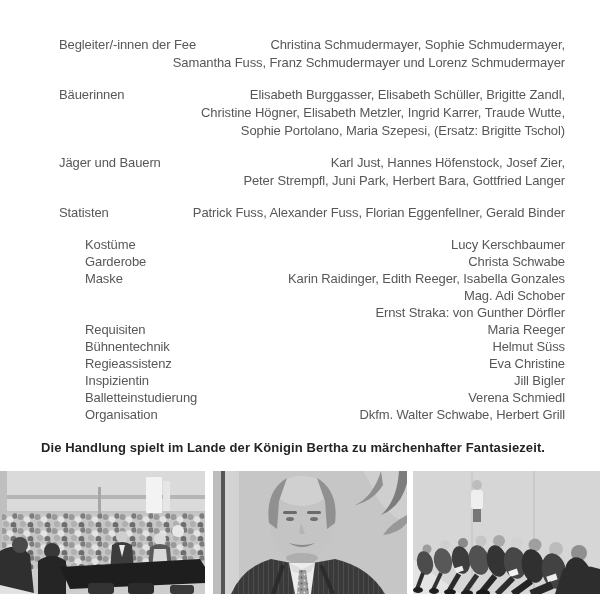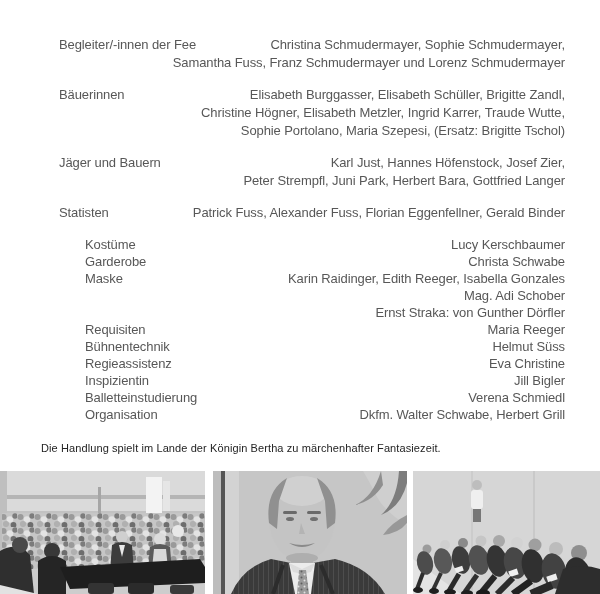--- a/index.html
+++ b/index.html
@@ -9,21 +9,21 @@
   }
   .text-block { position:absolute; top:36px; left:41px; right:35px; }
   .cast-row { position:relative; font-size:13px; line-height:18px; letter-spacing:-0.1px; margin-bottom:14px; }
   .cast-label { position:absolute; left:18px; top:0; white-space:nowrap; }
   .cast-names { text-align:right; }
   .credits { margin-top:6px; }
   .credit-row { position:relative; font-size:13px; line-height:17px; letter-spacing:-0.1px; }
   .credit-label { position:absolute; left:8px; top:0; white-space:nowrap;margin-left:36px; }
   .credit-value { text-align:right; }
   .setting-note {
-    margin-top:17px; font-size:11px; line-height:16px; font-weight:normal;
+    margin-top:17px; font-size:13px; line-height:16px; font-weight:bold;
     color:#242424; letter-spacing:0.1px;
   }
   .photo-strip { position:absolute; left:0; bottom:0; width:600px; height:123px; display:flex; }
   .photo { height:123px; flex-shrink:0; }
   .photo svg { display:block; }
   .gap-a { width:8px; } .gap-b { width:6px; }
 </style>
 </head>
 <body>
 

